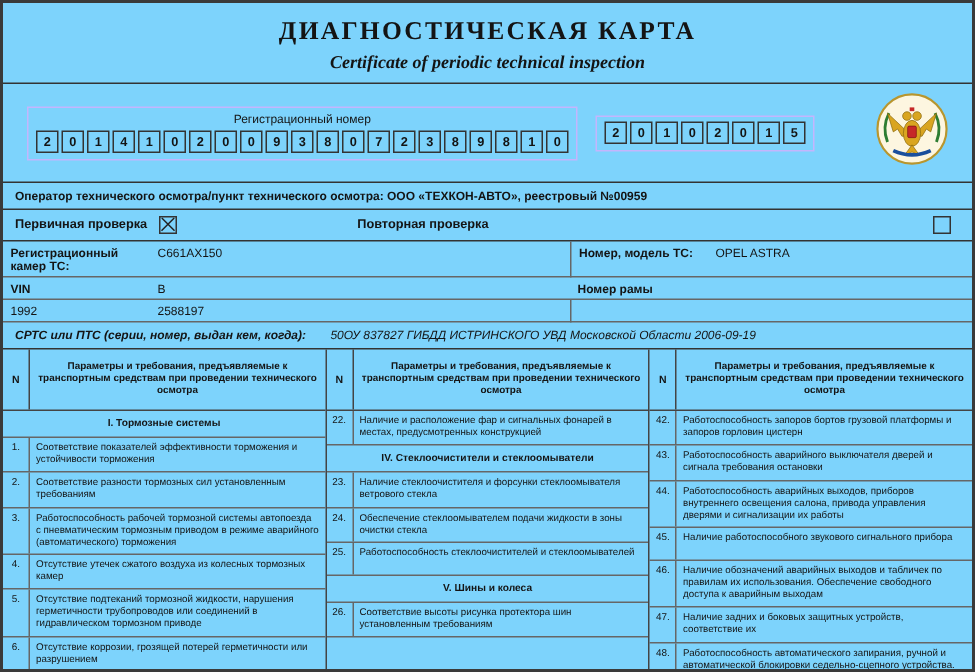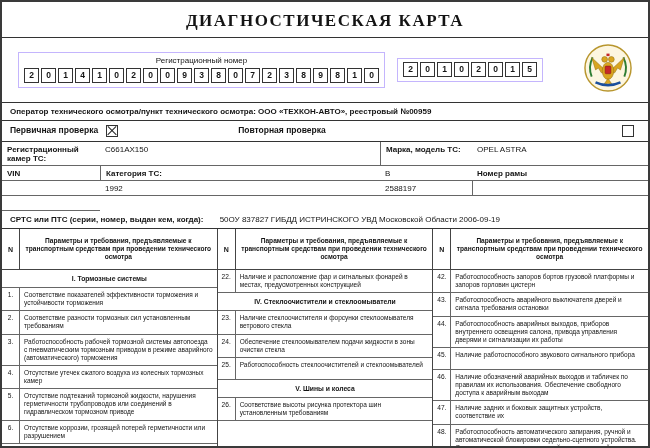--- a/index.html
+++ b/index.html
@@ -1,17 +1,17 @@
 <!DOCTYPE html>
 <html><head>
 <meta charset="utf-8">
 <style>
   html,body{margin:0;padding:0;background:#d8d8d8;}
   .page{
-    width:650px;height:448px;box-sizing:border-box;background:#ffffff;
+    width:650px;height:448px;box-sizing:border-box;background:#7dd3fc;
     border:2px solid #3a3a3a;overflow:hidden;position:relative;
     font-family:"Liberation Sans",sans-serif;color:#141414;
   }
   
   .doc-header{padding:9px 0 6px;border-bottom:1px solid #333;text-align:center;}
   .title{font-family:"Liberation Serif",serif;font-weight:bold;font-size:17px;letter-spacing:1.5px;}
   .subtitle{font-family:"Liberation Serif",serif;font-style:italic;font-weight:bold;font-size:12px;margin-top:3px;}
   
   .reg-section{display:flex;align-items:center;gap:12px;padding:6px 10px 6px 16px;border-bottom:1px solid #333;}
   .reg-group{border:1px solid #c4b5fd;padding:3px 5px 4px;text-align:center;}
@@ -27,21 +27,21 @@
   .checkbox.checked::before{transform:rotate(45deg);}
   .checkbox.checked::after{transform:rotate(-45deg);}
   .repeat{margin-left:120px;}
   .checkbox.far{margin-left:auto;margin-right:6px;}
   
   .vehicle-grid{display:grid;grid-template-columns:98px 280px 92px 1fr;font-size:8px;}
   .vcell{padding:2.5px 5px;border-bottom:1px solid #666;min-height:9px;}
   .vlabel{font-weight:bold;}
   .vright{border-left:1px solid #666;}
   
-  .srts-line{font-size:8px;padding:4px 8px;border-bottom:1px solid #333;white-space:nowrap;}
+  .srts-line{font-size:8px;padding:4px 8px;border-bottom:1px solid #333;white-space:nowrap;font-style:italic;}
   .srts-line .lbl{font-weight:bold;}
   .srts-line .val{margin-left:14px;}
   
   .main-table{display:flex;align-items:stretch;}
   .tcol{flex:1;min-width:0;}
   .tcol:not(:last-child){border-right:1px solid #444;}
   .thead{display:flex;border-bottom:1px solid #444;min-height:40px;font-weight:bold;}
   .th-num{width:17px;border-right:1px solid #444;display:flex;align-items:center;justify-content:center;font-size:7px;flex-shrink:0;}
   .th-text{flex:1;display:flex;align-items:center;justify-content:center;text-align:center;font-size:6.6px;line-height:1.25;padding:2px 4px;}
   .trow{display:flex;border-bottom:1px solid #666;min-height:21px;}
@@ -49,20 +49,21 @@
   .cell-num{width:17px;border-right:1px solid #666;flex-shrink:0;display:flex;align-items:flex-start;justify-content:center;font-size:6.6px;padding-top:3px;}
   .cell-text{flex:1;font-size:6.5px;line-height:1.25;padding:3px 4px;}
 </style>
 </head>
 <body>
 
 <div class="page">
 
   <div class="doc-header">
     <div class="title">ДИАГНОСТИЧЕСКАЯ КАРТА</div>
+    <div class="subtitle">Certificate of periodic technical inspection</div>
   </div>
 
   <div class="reg-section">
     <div class="reg-group">
       <div class="reg-label">Регистрационный номер</div>
       <div class="digit-row">
           <span class="digit-box">2</span>
           <span class="digit-box">0</span>
           <span class="digit-box">1</span>
           <span class="digit-box">4</span>
@@ -122,24 +123,23 @@
   <div class="checks-row">
     <span>Первичная проверка</span>
     <span class="checkbox checked"></span>
     <span class="repeat">Повторная проверка</span>
     <span class="checkbox far"></span>
   </div>
 
   <div class="vehicle-grid" id="vehicle-grid">
       <div class="vcell vlabel">Регистрационный камер ТС:</div>
       <div class="vcell vvalue">C661AX150</div>
-      <div class="vcell vlabel vright">Марка, модель ТС:</div>
+      <div class="vcell vlabel vright">Номер, модель ТС:</div>
       <div class="vcell vvalue">OPEL ASTRA</div>
       <div class="vcell vlabel">VIN</div>
-      <div class="vcell vlabel vright">Категория ТС:</div>
       <div class="vcell vvalue">B</div>
       <div class="vcell vlabel">Номер рамы</div>
       <div class="vcell vvalue"></div>
       <div class="vcell vvalue">1992</div>
       <div class="vcell vvalue">2588197</div>
       <div class="vcell vlabel vright"></div>
       <div class="vcell vvalue"></div>
     </div>
 
   <div class="srts-line">

